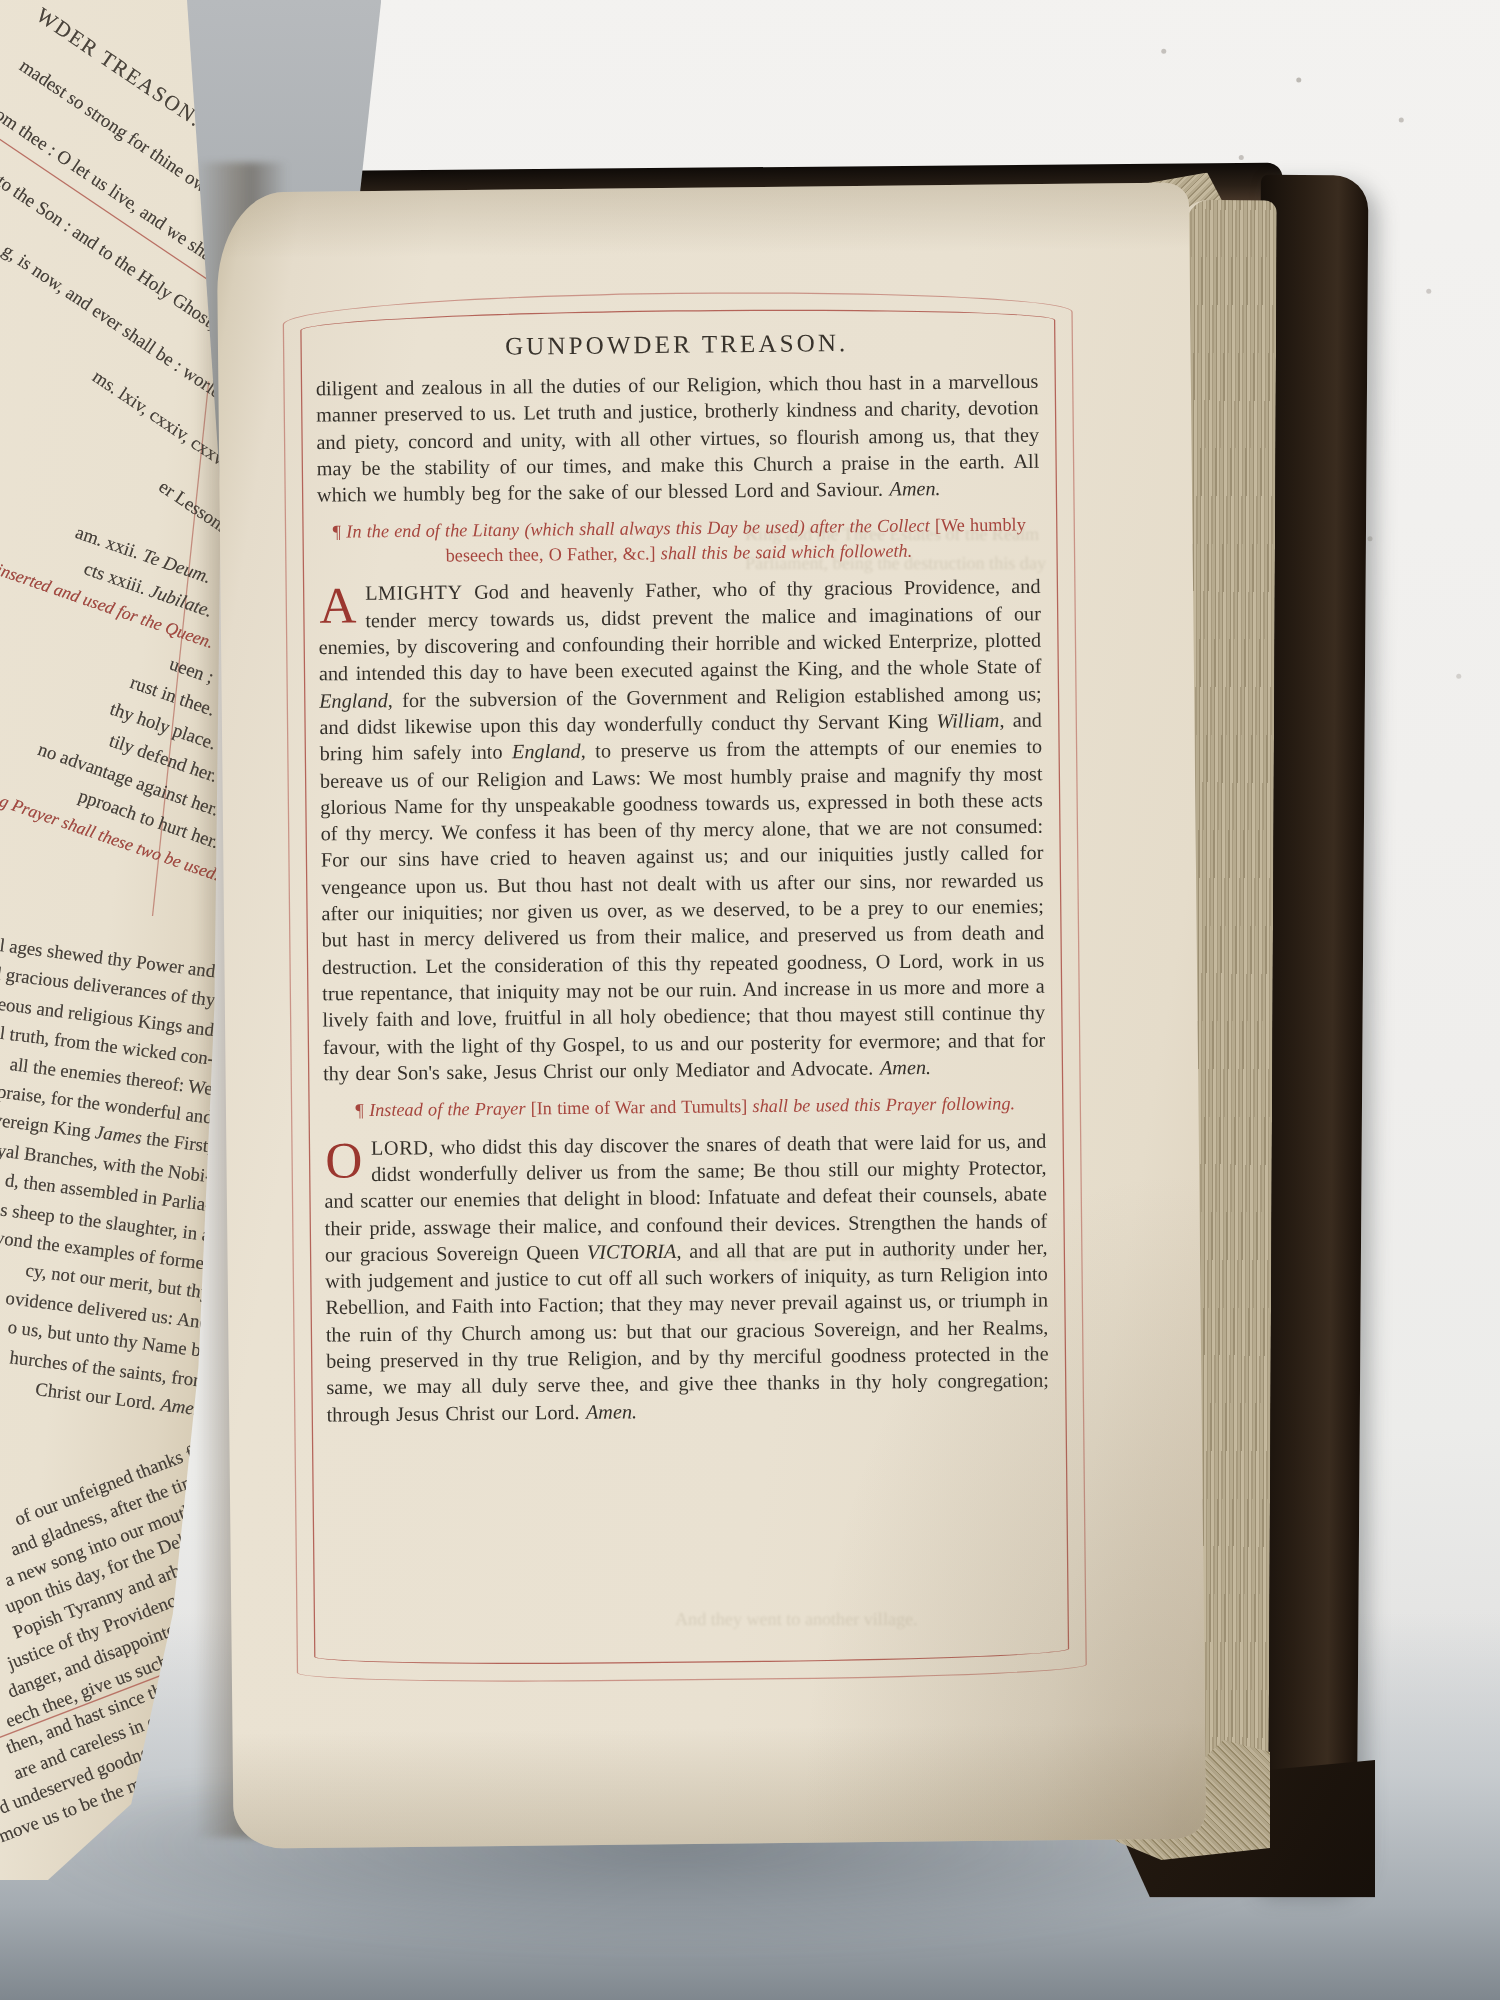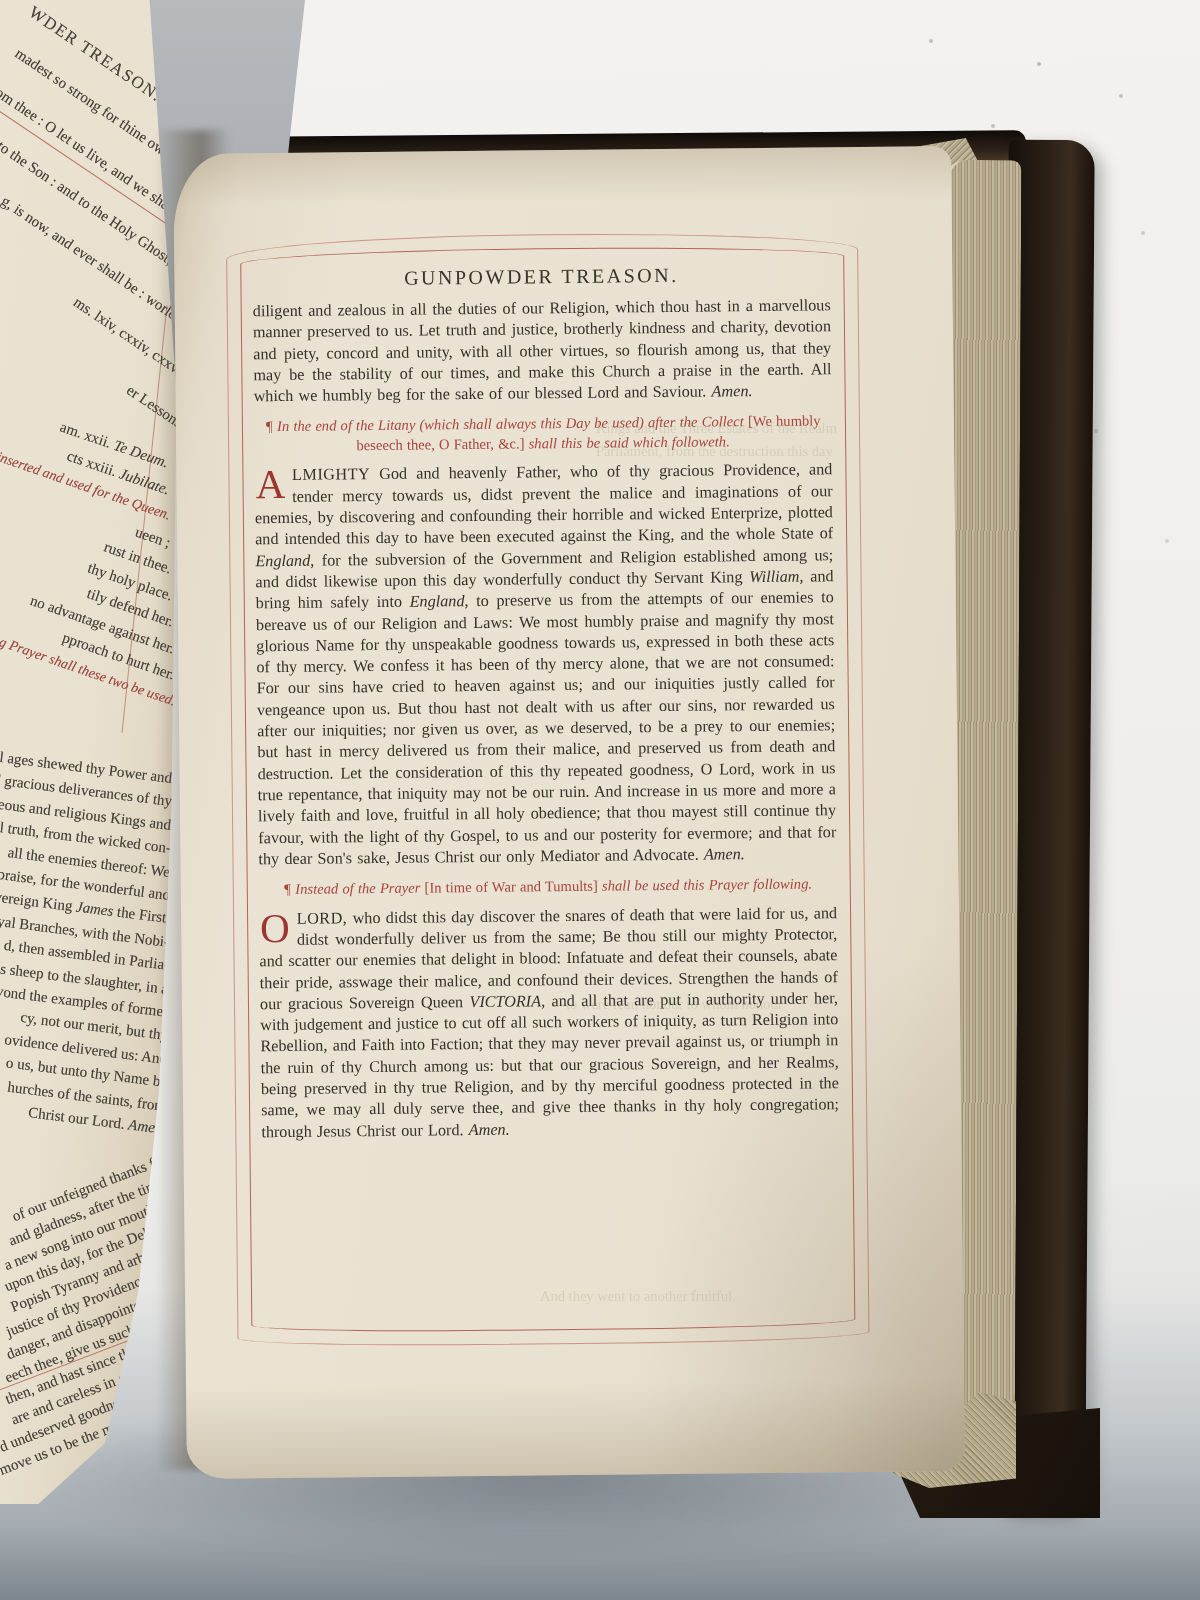--- a/index.html
+++ b/index.html
@@ -193,18 +193,18 @@
           <div class="blk paragraph"><span>diligent and zealous in all the duties of our Religion, which thou hast in a marvellous manner preserved to us.  Let truth and justice, brotherly kindness and charity, devotion and piety, concord and unity, with all other virtues, so flourish among us, that they may be the stability of our times, and make this Church a praise in the earth.  All which we humbly beg for the sake of our blessed Lord and Saviour.  </span><span class="it">Amen.</span></div>
           <div class="blk rubric"><span>¶ In the end of the Litany (which shall always this Day be used) after the Collect </span><span class="roman">[We humbly beseech thee, O Father, &amp;c.]</span><span> shall this be said which followeth.</span></div>
           <div class="blk prayer"><span class="dropcap">A</span><span class="caps">LMIGHTY</span><span> God and heavenly Father, who of thy gracious Providence, and tender mercy towards us, didst prevent the malice and imaginations of our enemies, by discovering and confounding their horrible and wicked Enterprize, plotted and intended this day to have been executed against the King, and the whole State of </span><span class="it">England</span><span>, for the subversion of the Government and Religion established among us; and didst likewise upon this day wonderfully conduct thy Servant King </span><span class="it">William</span><span>, and bring him safely into </span><span class="it">England</span><span>, to preserve us from the attempts of our enemies to bereave us of our Religion and Laws:  We most humbly praise and magnify thy most glorious Name for thy unspeakable goodness towards us, expressed in both these acts of thy mercy.  We confess it has been of thy mercy alone, that we are not consumed: For our sins have cried to heaven against us; and our iniquities justly called for vengeance upon us.  But thou hast not dealt with us after our sins, nor rewarded us after our iniquities; nor given us over, as we deserved, to be a prey to our enemies; but hast in mercy delivered us from their malice, and preserved us from death and destruction.  Let the consideration of this thy repeated goodness, O Lord, work in us true repentance, that iniquity may not be our ruin.  And increase in us more and more a lively faith and love, fruitful in all holy obedience; that thou mayest still continue thy favour, with the light of thy Gospel, to us and our posterity for evermore; and that for thy dear Son's sake, Jesus Christ our only Mediator and Advocate.  </span><span class="it">Amen.</span></div>
           <div class="blk rubric"><span>¶ Instead of the Prayer </span><span class="roman">[In time of War and Tumults]</span><span> shall be used this Prayer following.</span></div>
           <div class="blk prayer"><span class="dropcap">O</span><span class="caps">LORD,</span><span> who didst this day discover the snares of death that were laid for us, and didst wonderfully deliver us from the same; Be thou still our mighty Protector, and scatter our enemies that delight in blood: Infatuate and defeat their counsels, abate their pride, asswage their malice, and confound their devices.  Strengthen the hands of our gracious Sovereign Queen </span><span class="it">VICTORIA</span><span>, and all that are put in authority under her, with judgement and justice to cut off all such workers of iniquity, as turn Religion into Rebellion, and Faith into Faction; that they may never prevail against us, or triumph in the ruin of thy Church among us: but that our gracious Sovereign, and her Realms, being preserved in thy true Religion, and by thy merciful goodness protected in the same, we may all duly serve thee, and give thee thanks in thy holy congregation; through Jesus Christ our Lord.  </span><span class="it">Amen.</span></div>
         </div>
     </div>
   </div>
 
   <div class="ghosts">
-      <div class="ghost-line">Kings and the Three Estates of the Realm</div>
-      <div class="ghost-line">Parliament, from the destruction this day</div>
+      <div class="ghost-line">King and the Three Estates of the Realm</div>
+      <div class="ghost-line">Parliament, being the destruction this day</div>
       <div class="ghost-line">to were fear, honour to whom honour</div>
-      <div class="ghost-line">And they went to another fruitful.</div>
+      <div class="ghost-line">And they went to another village.</div>
     </div>
 </div>
 
 </body></html>

